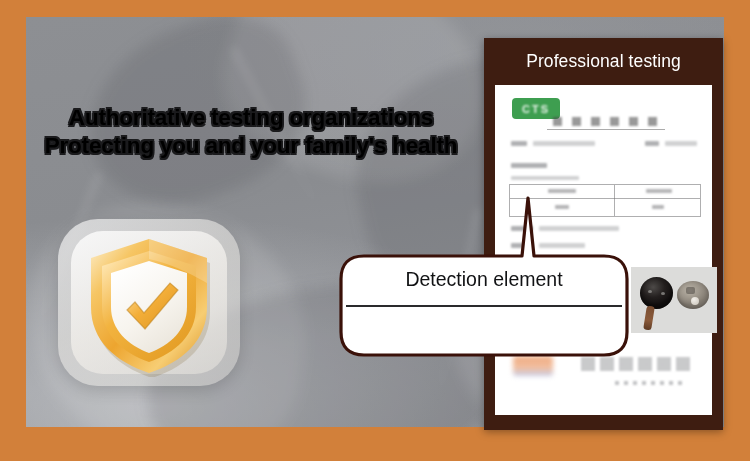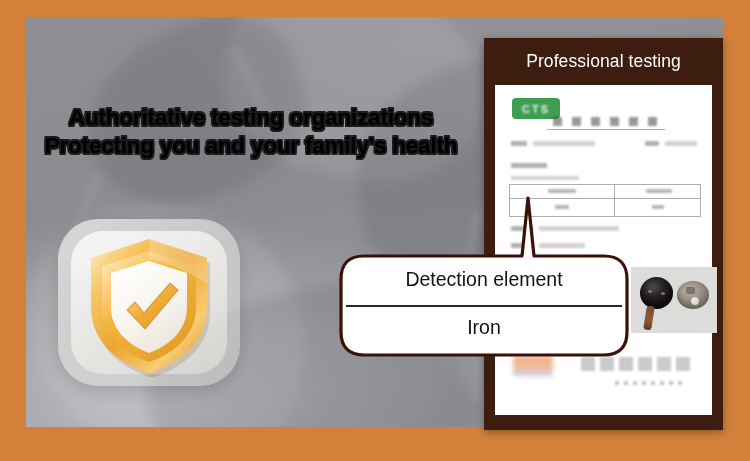--- a/index.html
+++ b/index.html
@@ -396,16 +396,15 @@
              C291 157 283 165 268 165
              L28 165
              C13 165 5 157 5 142
              L5 89
              C5 74 13 66 28 66 Z" fill="#ffffff" stroke="#3a1109" stroke-width="3.2" stroke-linejoin="round"></path>
     <line x1="10" y1="116" x2="286" y2="116" stroke="#2a2a2c" stroke-width="2"></line>
   </svg>
 
   <div class="callout-text">
     <div class="callout-row top">Detection element</div>
-    <div class="callout-row bottom">Iron</div>
   </div>
 
 </div>
 
 </body></html>

